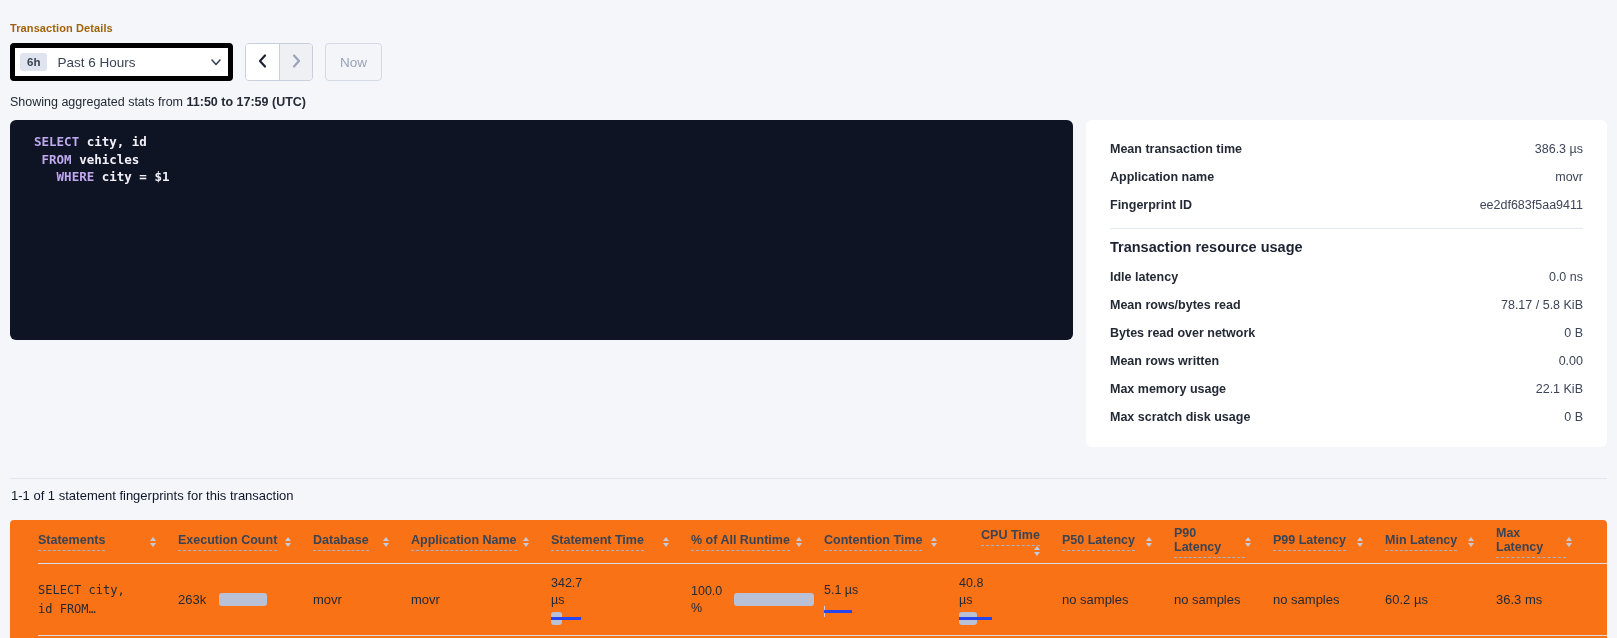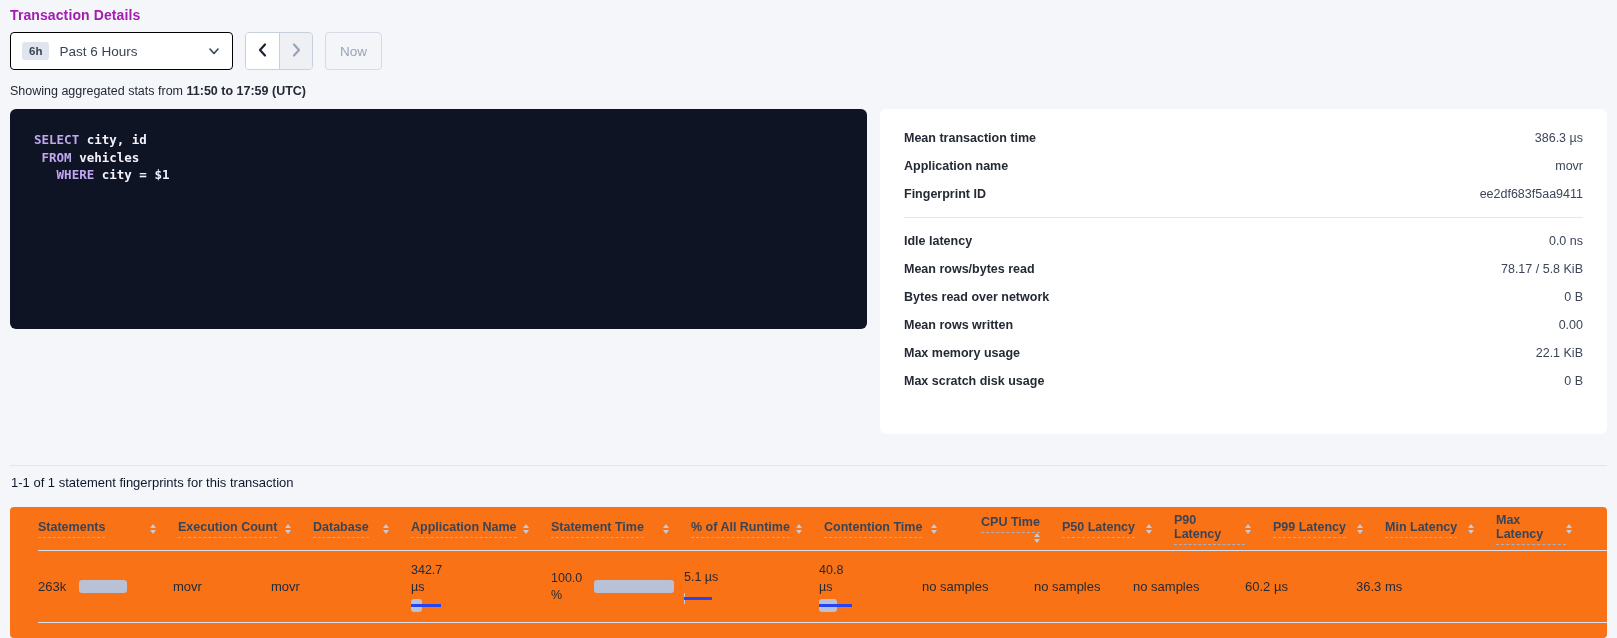--- a/index.html
+++ b/index.html
@@ -6,27 +6,27 @@
   html, body { margin: 0; padding: 0; }
   body {
     width: 1617px; height: 638px; overflow: hidden;
     background: #f4f6fa;
     font-family: "Liberation Sans", sans-serif;
     color: #242a35;
   }
   .wrap { padding: 0 10px; }
 
   
-  .page-title { font-size: 14px; font-weight: bold; color: #a21caf; padding-top: 7px; letter-spacing: .1px; }
+  .page-title { font-size: 11px; font-weight: bold; color: #a16207; padding-top: 22px; letter-spacing: .1px; }
 
   .controls { display: flex; align-items: center; gap: 12px; margin-top: 9px; height: 38px; }
   .range-select {
     display: flex; align-items: center; width: 223px; height: 38px;
-    background: #fff; border: 1px solid #000000; border-radius: 4px;
-    padding: 0 11px; cursor: pointer;
+    background: #fff; border: 5px solid #000000; border-radius: 4px;
+    padding: 0 5px; cursor: pointer;
   }
   .range-badge {
     background: #dfe4ee; color: #394455; font-size: 11.5px; font-weight: bold;
     border-radius: 3px; padding: 3px 7px; margin-right: 10px;
   }
   .range-label { font-size: 13.5px; color: #394455; }
   .chev-down { margin-left: auto; display: flex; }
 
   .arrow-group {
     display: flex; height: 38px; border: 1px solid #c8cfdd; border-radius: 4px;
@@ -45,22 +45,22 @@
     font-family: "Liberation Sans", sans-serif;
   }
 
   .stats-caption { margin-top: 14px; font-size: 12.5px; color: #242a35; }
   .stats-caption b { font-weight: bold; }
 
   
   .main { display: flex; gap: 13px; margin-top: 11px; align-items: flex-start; }
 
   .sql-box {
-    width: 857px; height: 220px; background: #0e1423; border-radius: 6px;
-    padding: 22px 24px; flex: none;
+    width: 1063px; height: 220px; background: #0e1423; border-radius: 6px;
+    padding: 13px 24px; flex: none;
   }
   .sql-line {
     font-family: "DejaVu Sans Mono", monospace; font-size: 12.5px; line-height: 17.5px;
     color: #f4f1fb; white-space: pre; font-weight: bold;
   }
   .sql-kw { color: #c0a8f0; }
 
   .summary-card {
     flex: 1; background: #fff; border-radius: 6px; padding: 15px 24px 16px; min-height: 325px;
   }
@@ -163,20 +163,21 @@
         <span class="kv-label">Application name</span>
         <span class="kv-value">movr</span>
       </div>
       <div class="kv-row">
         <span class="kv-label">Fingerprint ID</span>
         <span class="kv-value">ee2df683f5aa9411</span>
       </div>
 
       <hr class="summary-divider">
 
+      <div class="resource-heading">Transaction resource usage</div>
 
       <div class="kv-row">
         <span class="kv-label">Idle latency</span>
         <span class="kv-value">0.0 ns</span>
       </div>
       <div class="kv-row">
         <span class="kv-label">Mean rows/bytes read</span>
         <span class="kv-value">78.17 / 5.8 KiB</span>
       </div>
       <div class="kv-row">
@@ -291,20 +292,26 @@
       <div class="th col-13">
           <span class="th-label">Max Latency</span>
           <span class="sort-icon">
             <span class="tri-up"></span>
             <span class="tri-down"></span>
           </span>
         </div>
     </div>
 
     <div class="trow">
+      <div class="td col-1">
+        <div class="stmt-code">
+          <div>SELECT city,</div>
+          <div>id FROM…</div>
+        </div>
+      </div>
       <div class="td col-2">
         <div class="count-cell">
           <span>263k</span>
           <span class="bar-gray" style="width:48px"></span>
         </div>
       </div>
       <div class="td col-3">movr</div>
       <div class="td col-4">movr</div>
       <div class="td col-5">
         <div class="metric-lines">

